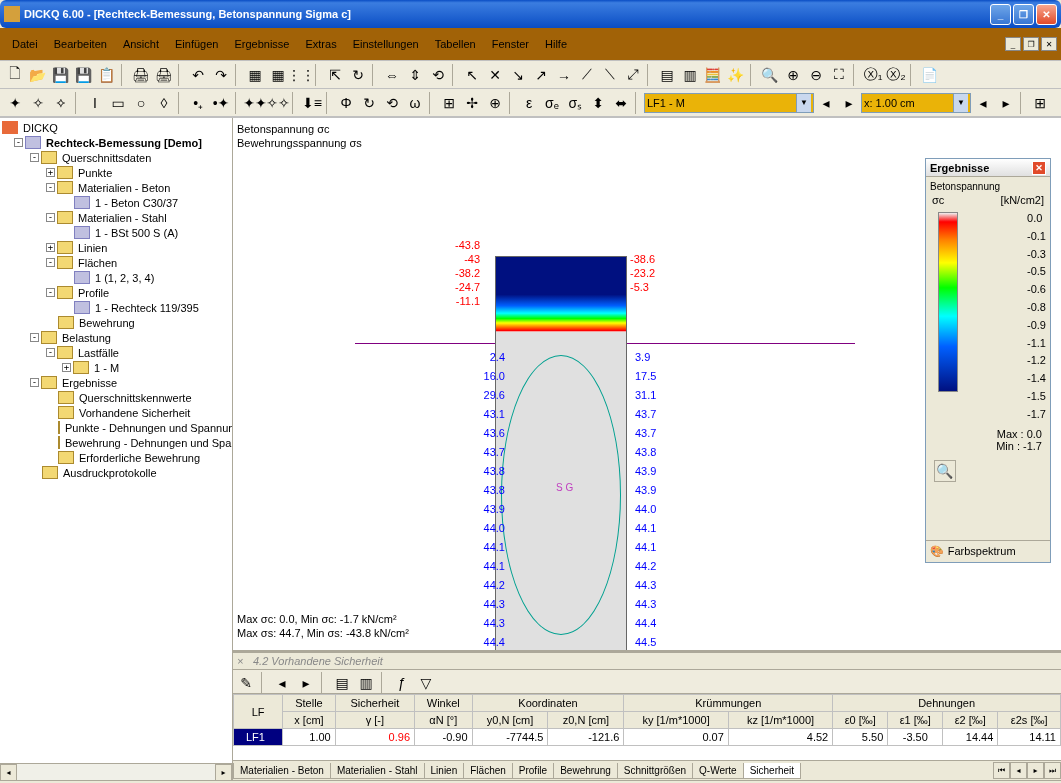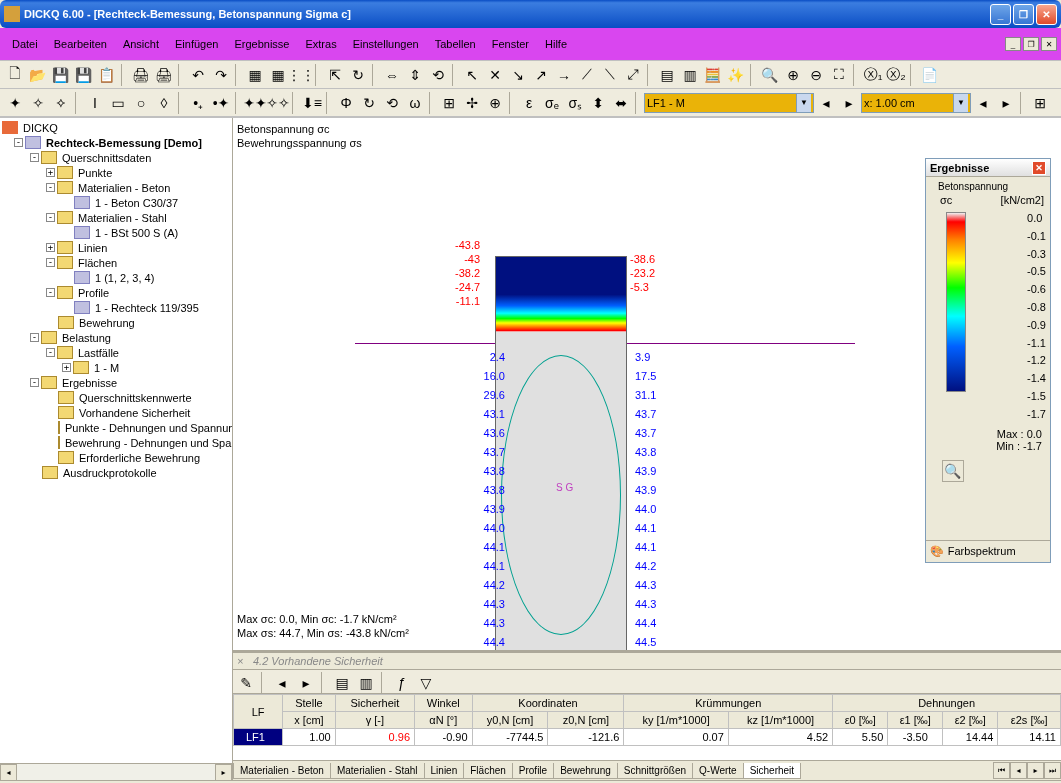--- a/index.html
+++ b/index.html
@@ -3,21 +3,21 @@
 <meta charset="utf-8">
 <style>
 * { box-sizing: border-box; margin: 0; padding: 0; font-family: Tahoma, sans-serif; font-size: 11px; }
 body { background: #ece9d8; width: 1061px; height: 783px; overflow: hidden; }
 .titlebar { height: 28px; background: linear-gradient(to bottom, #0a4dc4, #3b7de0 10%, #0a4dc4); color: white; display: flex; align-items: center; padding: 0 4px; position: relative; border-radius: 6px; }
 .titlebar .icon { width: 16px; height: 16px; margin-right: 4px; background: #d4a03c; }
 .titlebar-text { font-weight: bold; flex: 1; }
 .win-btns { display: flex; gap: 2px; }
 .win-btn { width: 21px; height: 21px; background: linear-gradient(to bottom, #6fa6e8, #3776d4); border: 1px solid #fff; border-radius: 3px; display: flex; align-items: center; justify-content: center; color: white; font-weight: bold; font-size: 10px; cursor: pointer; }
 .win-btn.close { background: linear-gradient(to bottom, #f8a78f, #e14a2a); }
-.menubar { height: 20px; background: #d946ef; display: flex; align-items: center; padding: 16px 4px; border-bottom: 1px solid #c0c0c0; }
+.menubar { height: 20px; background: #a16207; display: flex; align-items: center; padding: 16px 4px; border-bottom: 1px solid #c0c0c0; }
 .menubar span { padding: 2px 8px; cursor: pointer; }
 .mdi-btns { margin-left: auto; display: flex; gap: 2px; }
 .mdi-btn { width: 16px; height: 14px; border: 1px solid #888; background: #ece9d8; font-size: 8px; display: flex; align-items: center; justify-content: center; cursor: pointer; }
 .toolbar { height: 28px; background: #efecde; border-bottom: 1px solid #c0c0c0; display: flex; align-items: center; padding: 2px 4px; gap: 1px; }
 .tbtn { width: 22px; height: 22px; display: flex; align-items: center; justify-content: center; border: 1px solid transparent; cursor: pointer; font-size: 14px; }
 .tsep { width: 6px; height: 22px; border-left: 1px solid #aca899; margin: 0 2px; }
 .combo { height: 20px; border: 1px solid #7f9db9; background: #eab308; display: flex; align-items: center; padding: 0 2px; font-size: 11px; }
 .combo-arrow { width: 15px; height: 18px; background: #c9d8ee; border-left: 1px solid #7f9db9; display: flex; align-items: center; justify-content: center; font-size: 8px; margin-left: auto; }
 .main { height: 663px; display: flex; border-top: 1px solid #c0c0c0; }
 .nav-panel { width: 233px; background: #fff; border-right: 1px solid #aca899; display: flex; flex-direction: column; }
@@ -40,21 +40,21 @@
 .view-bottom { position: absolute; bottom: 10px; left: 4px; font-size: 11px; line-height: 14px; }
 .diagram { position: absolute; left: 262px; top: 0px; }
 .cross-section { position: absolute; width: 132px; height: 450px; background: #e0e0e0; border: 1px solid #666; top: 138px; left: 0; }
 .heat-top { position: absolute; top: 0; left: 0; right: 0; height: 75px; background: linear-gradient(to bottom, #001080 0%, #001080 50%, #0060ff 65%, #00ffff 75%, #00ff00 82%, #ffff00 88%, #ff8000 93%, #ff0000 98%, #f0f0f0 100%); }
 .ellipse { position: absolute; border: 1px solid #00a090; border-radius: 50%; width: 120px; height: 280px; left: 5px; top: 98px; }
 .sg { position: absolute; top: 225px; left: 60px; color: #c040c0; font-size: 10px; }
 .hline { position: absolute; top: 225px; left: -140px; width: 500px; height: 1px; background: #800080; }
 .result-panel { position: absolute; right: 10px; top: 40px; width: 126px; background: #ece9d8; border: 1px solid #7f9db9; }
 .result-title { height: 18px; background: linear-gradient(to bottom, #fff, #e0e0e0); border-bottom: 1px solid #aca899; padding: 2px 4px; font-weight: bold; display: flex; align-items: center; }
 .result-close { margin-left: auto; width: 14px; height: 14px; background: #e14a2a; color: white; text-align: center; line-height: 12px; font-size: 9px; cursor: pointer; border: 1px solid white;}
-.result-body { padding: 4px; margin-left: 8px; }
+.result-body { padding: 4px; }
 .result-head { display: flex; justify-content: space-between; font-size: 10px; padding: 2px; }
 .legend-bar { width: 20px; height: 180px; margin: 4px auto 4px 8px; background: linear-gradient(to bottom, #f0f0f0 0%, #ff0000 5%, #ff8000 15%, #ffff00 28%, #00ff00 42%, #00ffff 58%, #0060ff 75%, #001080 100%); border: 1px solid #888; float: left;}
 .legend-vals { font-size: 10px; line-height: 17.8px; padding-top: 2px;}
 .result-mm { text-align: right; font-size: 10px; padding: 4px; clear: both; }
 .result-foot { border-top: 1px solid #aca899; padding: 4px; display: flex; align-items: center; gap: 4px; margin-top: 50px;}
 .bottom-panel { height: 130px; background: #fff; border-top: 3px solid #aca899; display: flex; flex-direction: column; }
 .bottom-title { background: #ece9d8; padding: 2px 4px; color: #888; font-style: italic; border-bottom: 1px solid #aca899; display: flex; align-items: center; }
 .bp-x { width: 12px; margin-right:4px; cursor: pointer; }
 .bottom-tools { height: 24px; background: #efecde; border-bottom: 1px solid #aca899; padding: 2px; display: flex; gap: 2px;}
 .grid { flex: 1; overflow: auto;}

